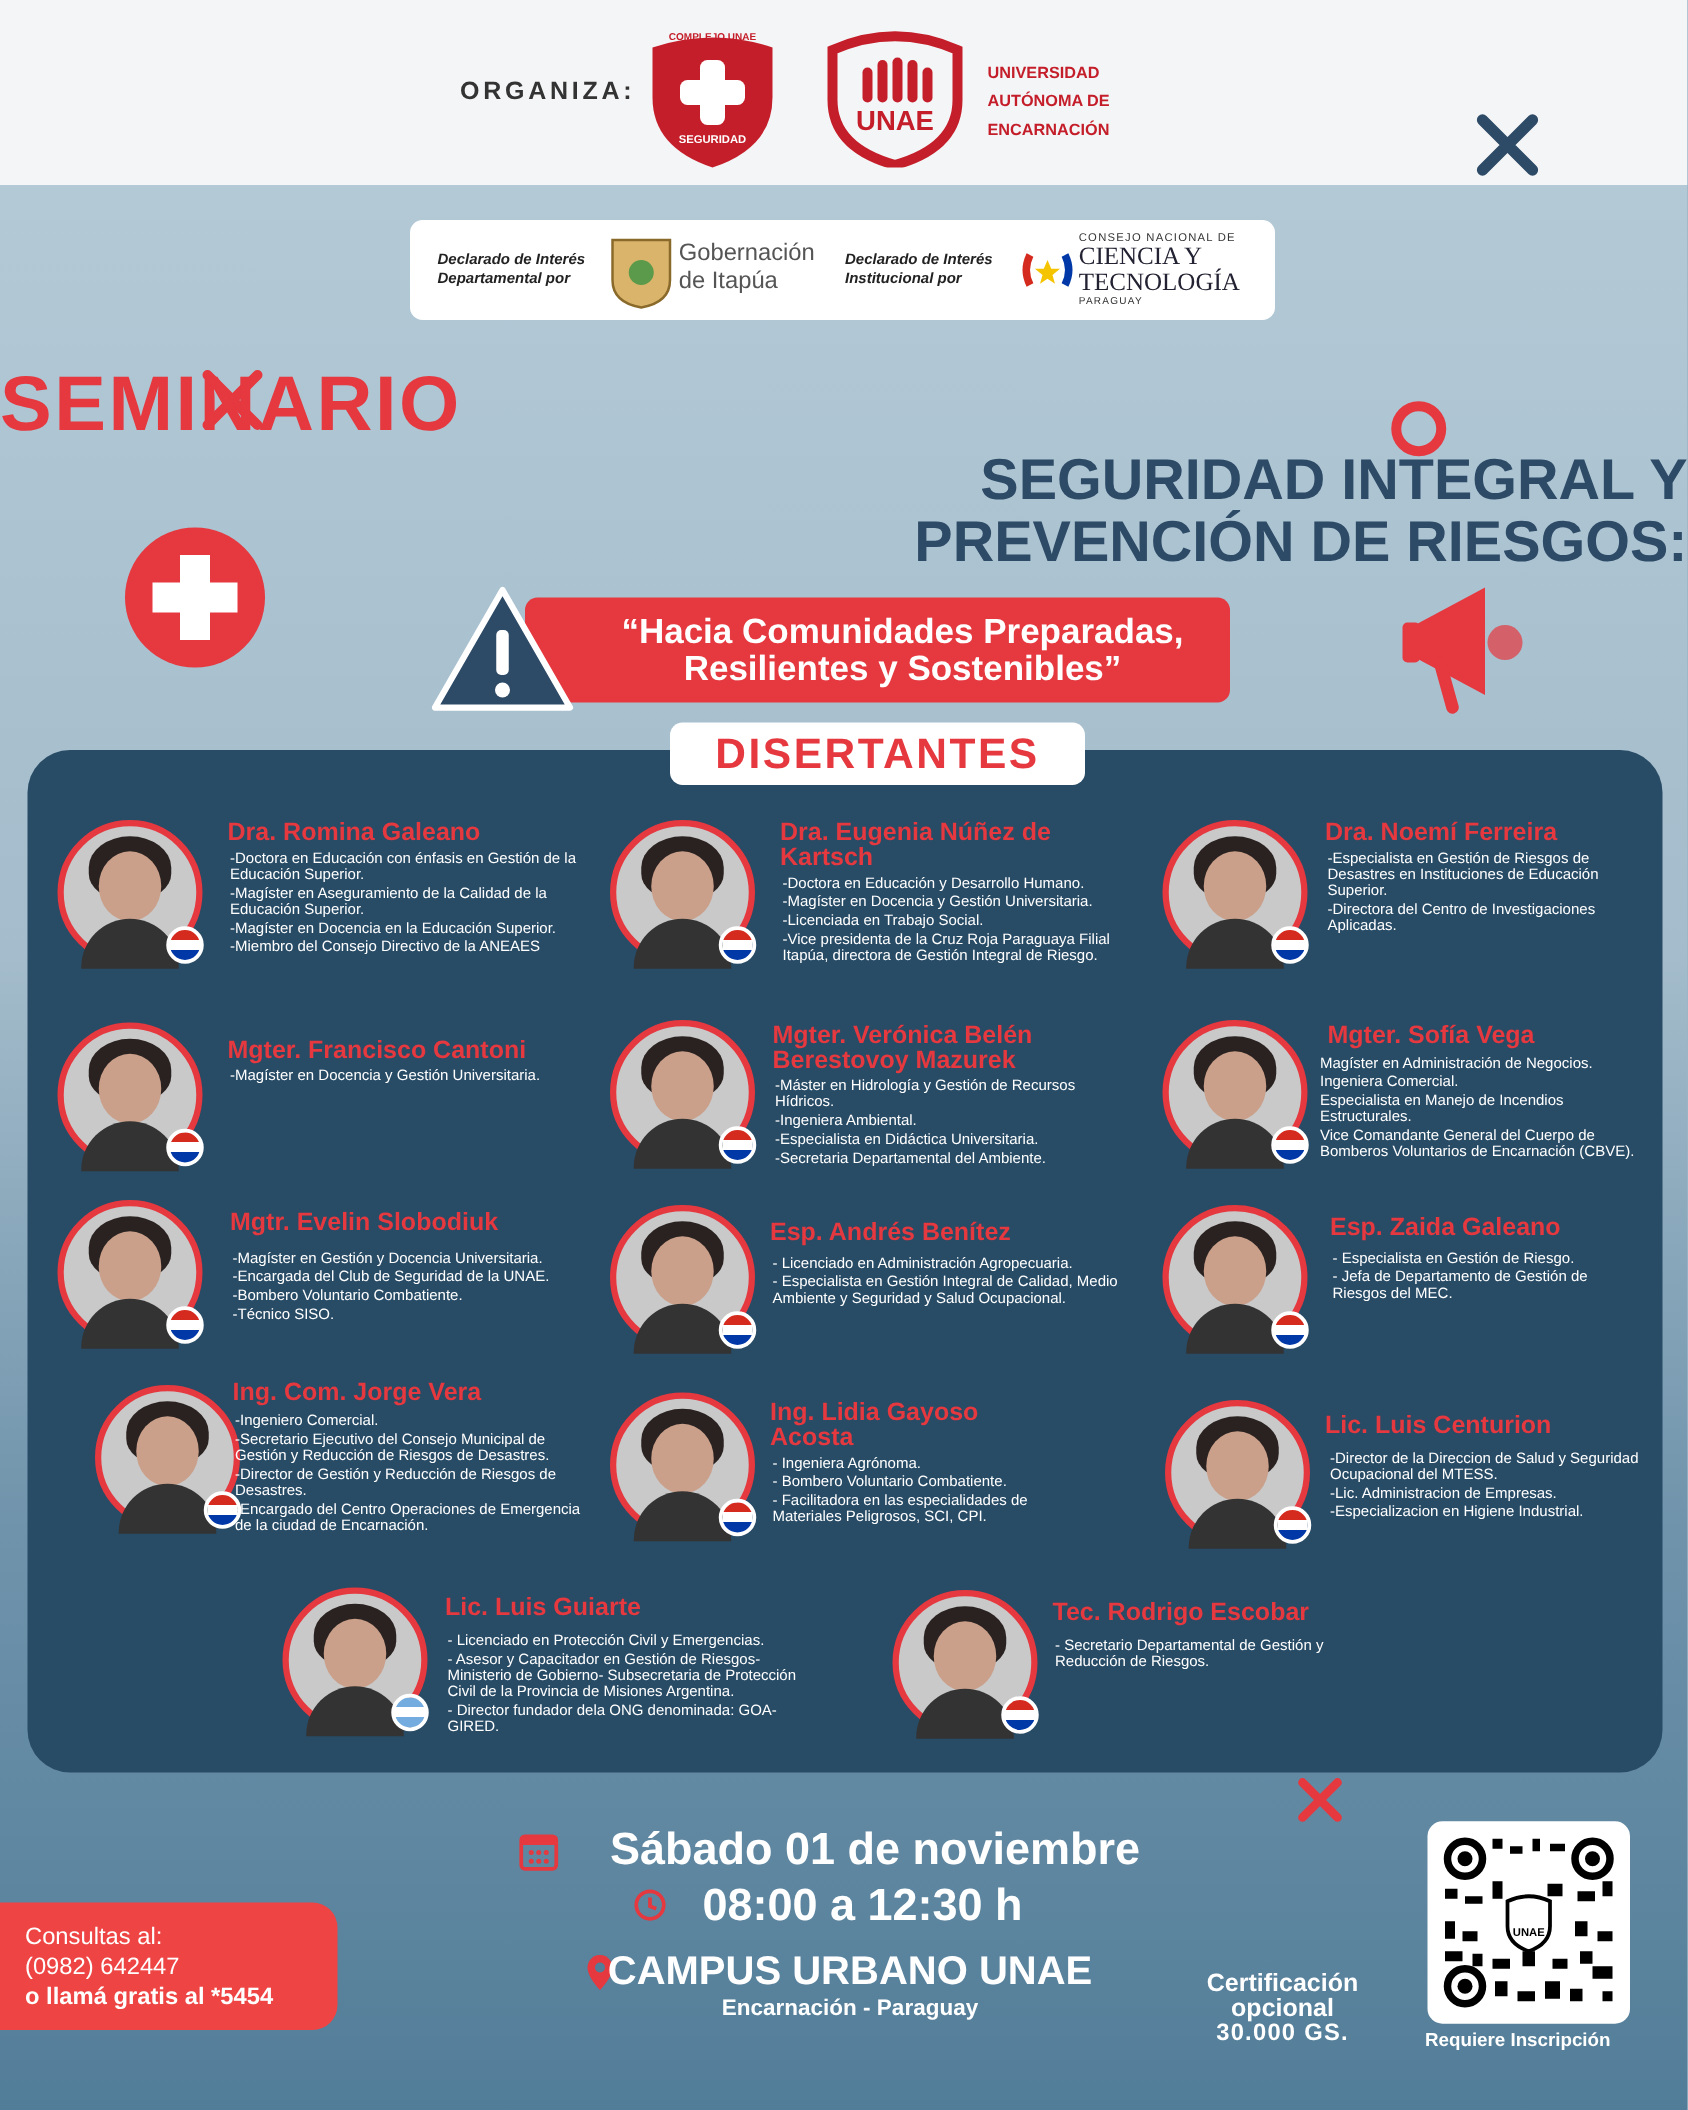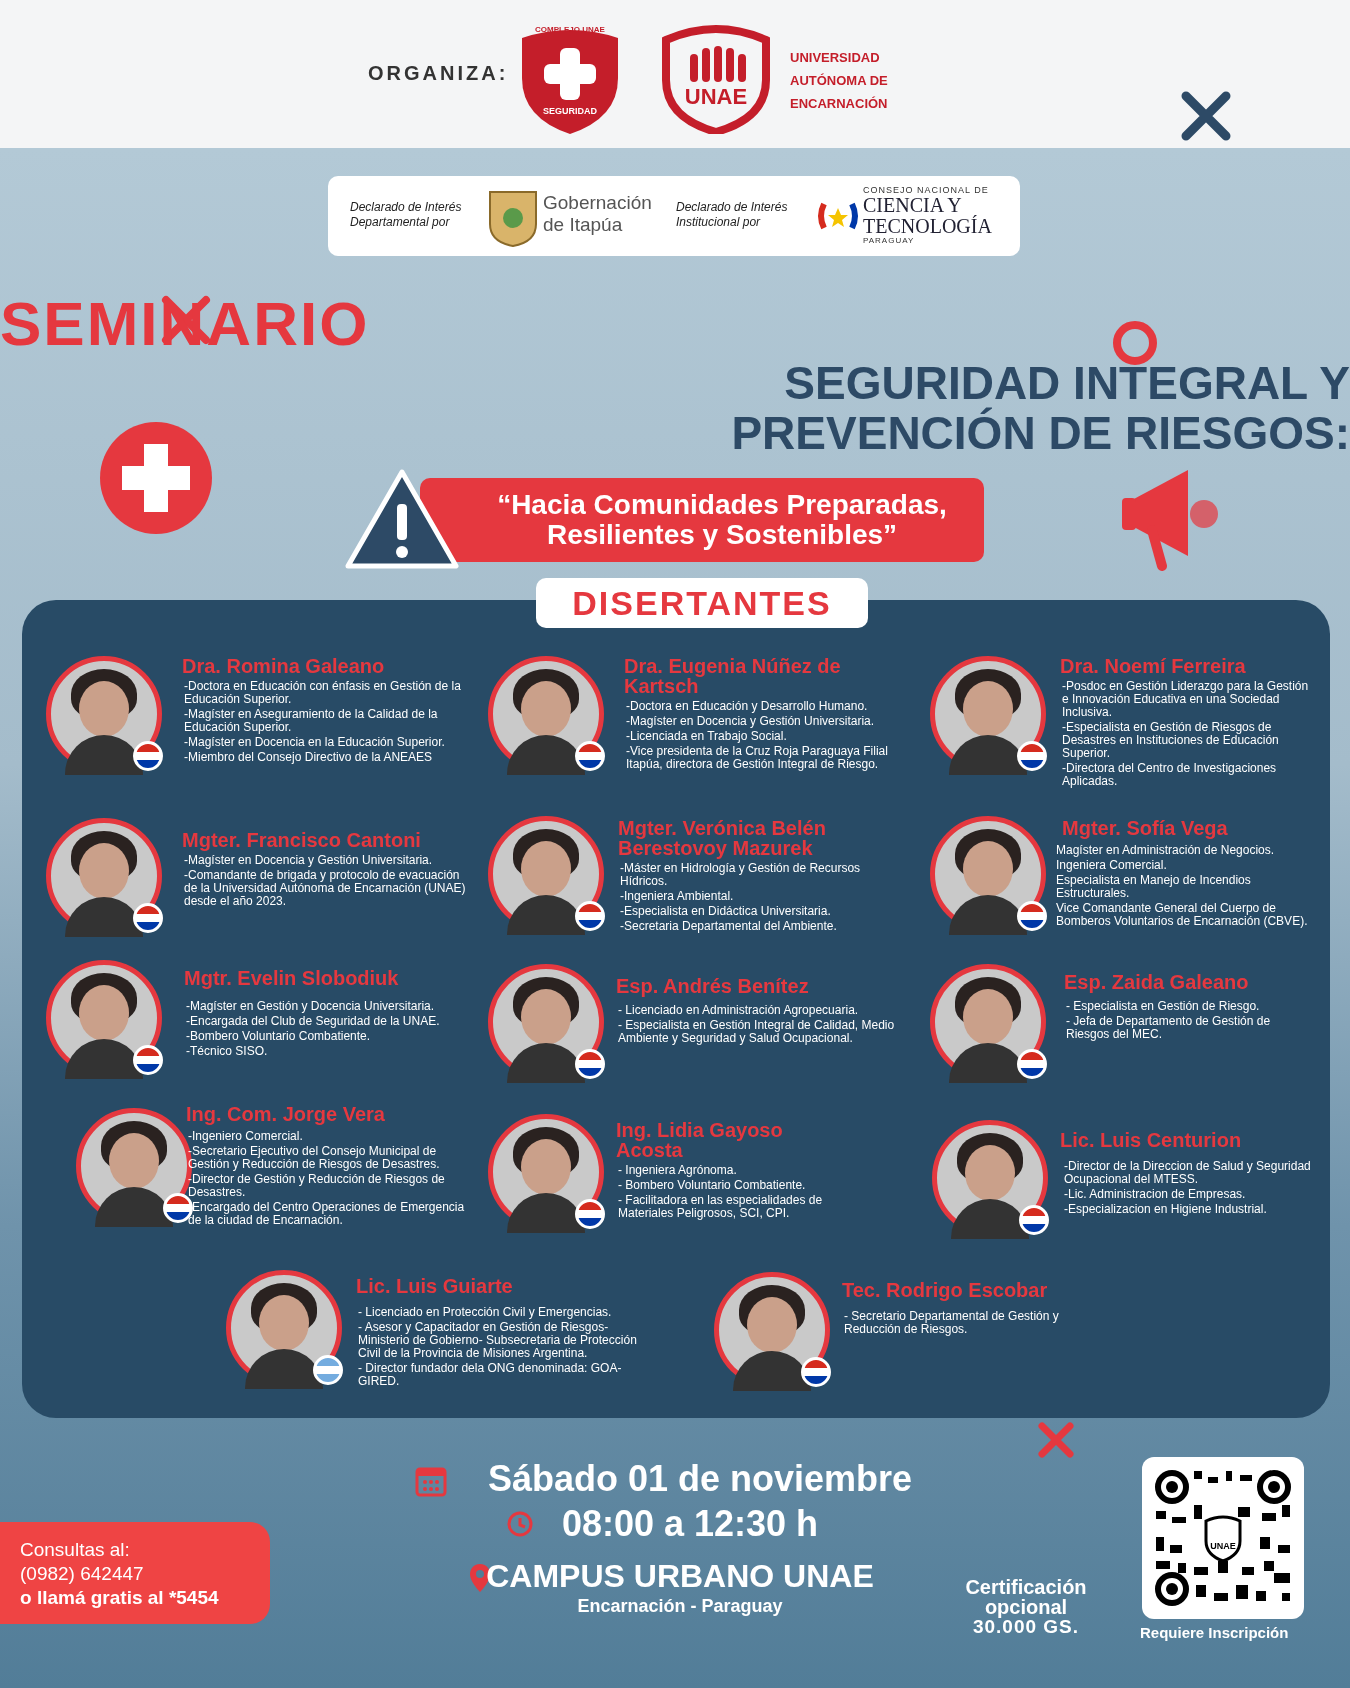--- a/index.html
+++ b/index.html
@@ -5,21 +5,21 @@
 *{box-sizing:border-box;margin:0;padding:0}
 body{width:1350px;height:1688px;overflow:hidden;font-family:"Liberation Sans",sans-serif;background:#9bb5c6;position:relative}
 .top{position:absolute;left:0;top:0;width:1350px;height:148px;background:#f4f5f6}
 .bg{position:absolute;left:0;top:148px;width:1350px;height:1540px;background:linear-gradient(#b3c9d6 0%,#a4bccb 40%,#6f93ab 70%,#527d98 100%)}
 .organiza{position:absolute;left:368px;top:62px;font-size:20px;letter-spacing:3px;color:#333;font-weight:bold}
 .shield1{position:absolute;left:514px;top:18px;width:112px;height:118px}
 .shield2{position:absolute;left:656px;top:22px;width:120px;height:112px}
 .unae-name{position:absolute;left:790px;top:46px;color:#c41e2a;font-weight:bold;font-size:13px;line-height:23px}
 .deco{position:absolute}
 .decl{position:absolute;left:328px;top:176px;width:692px;height:80px;background:#fff;border-radius:10px}
-.decl .t{position:absolute;font-size:12px;font-style:italic;font-weight:normal;color:#222;line-height:15px}
+.decl .t{position:absolute;font-size:12px;font-style:italic;font-weight:bold;color:#222;line-height:15px}
 .decl .gob{position:absolute;left:215px;top:16px;font-size:19px;color:#555;line-height:22px}
 .decl .conacyt-s{position:absolute;left:535px;top:9px;font-size:9px;color:#333;letter-spacing:1px}
 .decl .conacyt{position:absolute;left:535px;top:19px;font-family:Liberation Serif, serif;font-size:20px;color:#223;line-height:21px}
 .decl .py{position:absolute;left:535px;top:60px;font-size:8px;color:#333;letter-spacing:1px}
 .sem{position:absolute;left:0;width:1350px;text-align:left;top:288px;font-size:62px;font-weight:900;color:#e5383f;letter-spacing:2px}
 .title{position:absolute;left:0;width:1350px;text-align:right;top:358px;font-size:46px;font-weight:900;color:#2d4a66;line-height:50px}
 .quote{position:absolute;left:420px;top:478px;width:564px;height:84px;background:#e5383f;border-radius:10px;color:#fff;text-align:center;font-weight:bold;font-size:28px;line-height:30px;padding-top:12px;padding-left:40px}
 .warn{position:absolute;left:342px;top:466px;width:120px;height:106px}
 .diser{position:absolute;left:536px;top:578px;width:332px;height:50px;background:#fff;border-radius:10px;color:#e5383f;font-size:34px;font-weight:900;text-align:center;line-height:50px;letter-spacing:2px;z-index:2}
 .panel{position:absolute;left:22px;top:600px;width:1308px;height:818px;background:#284b66;border-radius:34px}
@@ -168,35 +168,33 @@
   </div>
 
 <div class="ph" style="left:930px;top:656px">
     <div class="hair"></div>
     <div class="face"></div>
     <div class="body"></div>
     <div class="flag"></div>
   </div>
 <div class="nm" style="left:1060px;top:656px">Dra. Noemí Ferreira</div>
 <div class="bl" style="left:1062px;top:680px;width:255px">
-    <div>-Posdoc en Gestión Liderazgo para la Gestión e Innovación Educativa en una Sociedad Inclusiva.</div>
     <div>-Especialista en Gestión de Riesgos de Desastres en Instituciones de Educación Superior.</div>
     <div>-Directora del Centro de Investigaciones Aplicadas.</div>
   </div>
 
 <div class="ph" style="left:46px;top:818px">
     <div class="hair"></div>
     <div class="face"></div>
     <div class="body"></div>
     <div class="flag"></div>
   </div>
 <div class="nm" style="left:182px;top:830px">Mgter. Francisco Cantoni</div>
 <div class="bl" style="left:184px;top:854px">
     <div>-Magíster en Docencia y Gestión Universitaria.</div>
-    <div>-Comandante de brigada y protocolo de evacuación de la Universidad Autónoma de Encarnación (UNAE) desde el año 2023.</div>
   </div>
 
 <div class="ph" style="left:488px;top:816px">
     <div class="hair"></div>
     <div class="face"></div>
     <div class="body"></div>
     <div class="flag"></div>
   </div>
 <div class="nm" style="left:618px;top:818px;width:250px">Mgter. Verónica Belén Berestovoy Mazurek</div>
 <div class="bl" style="left:620px;top:862px">

